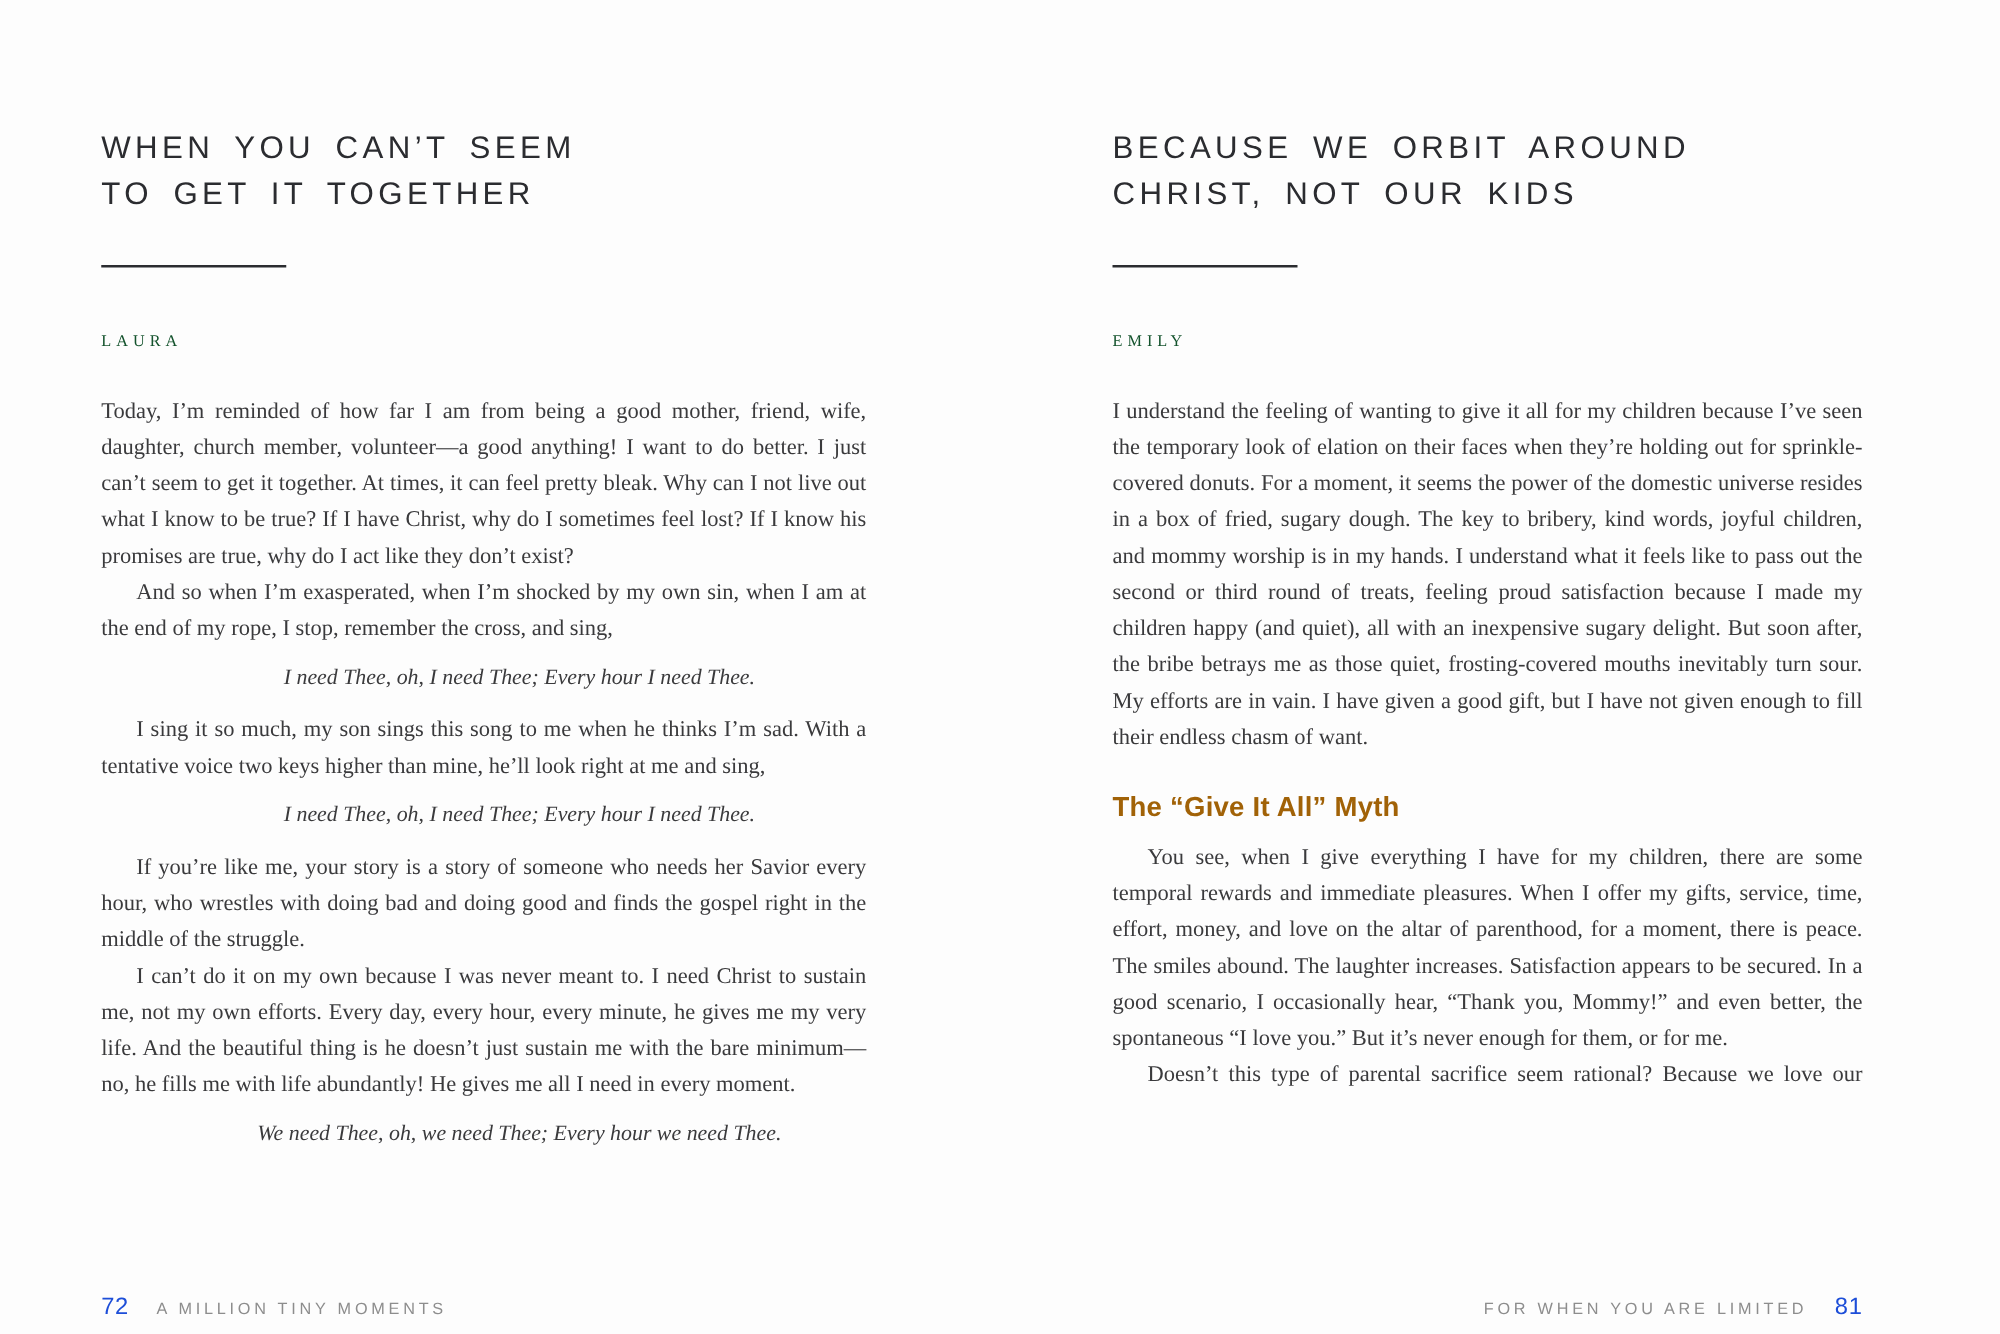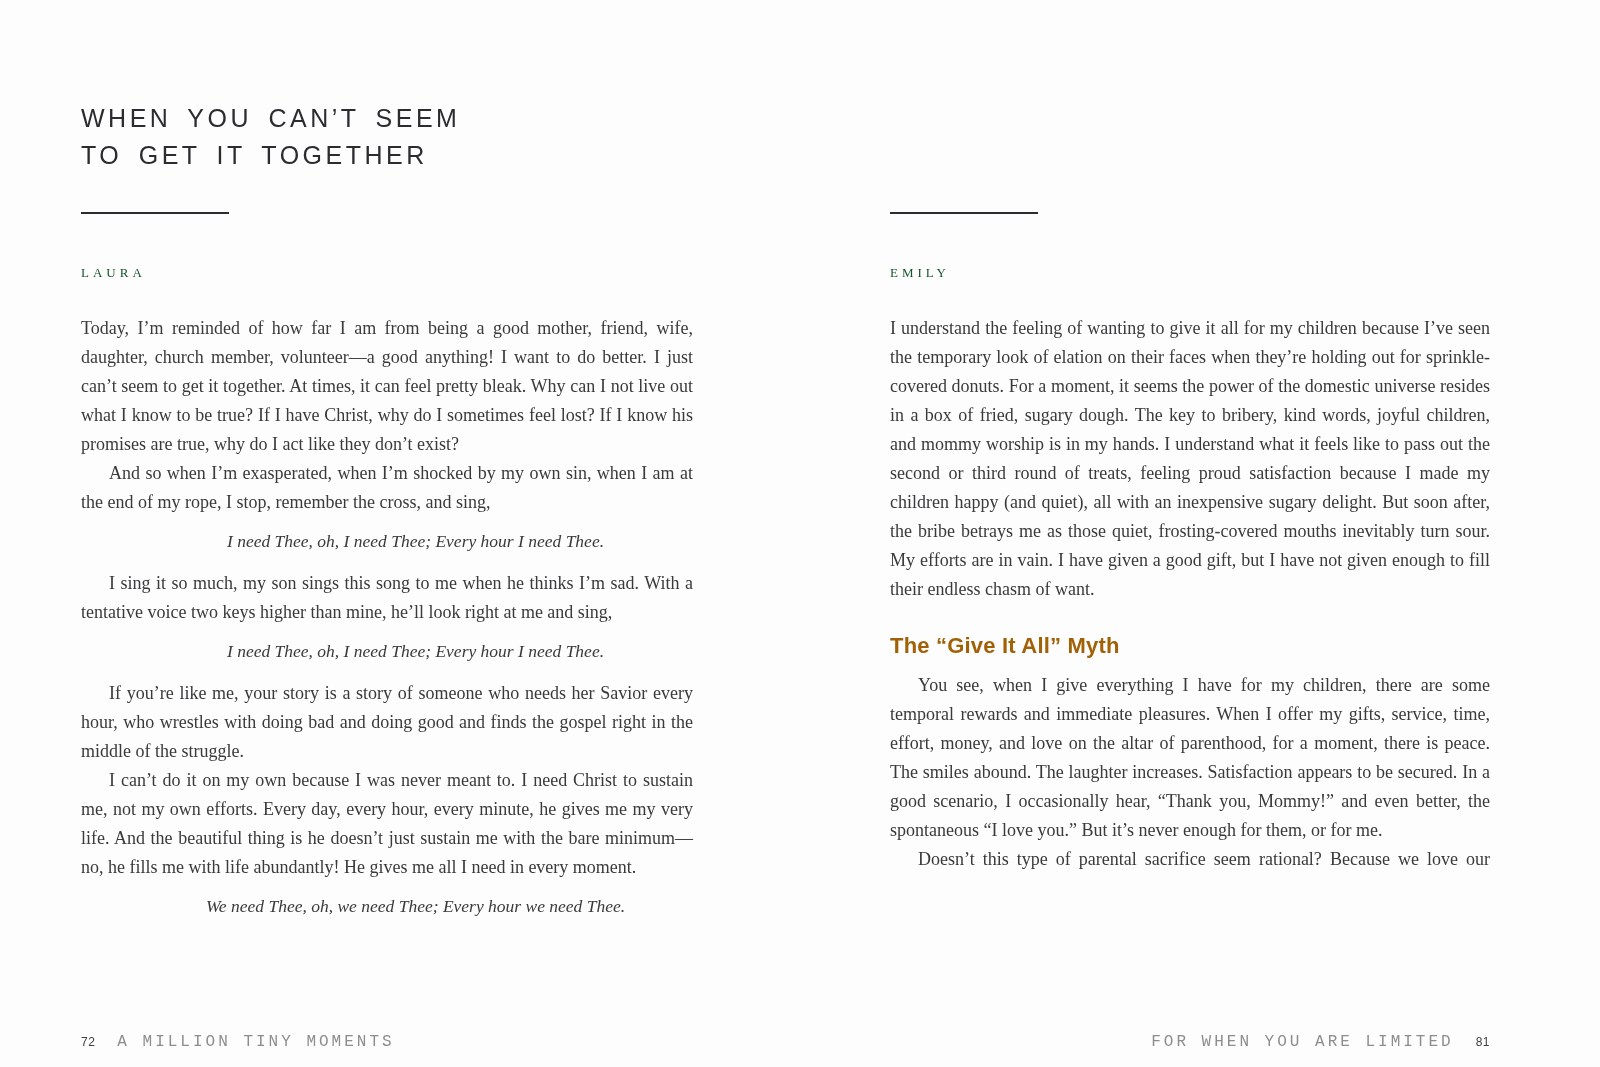--- a/index.html
+++ b/index.html
@@ -101,30 +101,29 @@
     top: 990px;
     left: 0;
     width: 100%;
     display: flex;
     align-items: baseline;
     gap: 22px;
     font-family: "Liberation Sans", sans-serif;
   }
   .footer.right-align { justify-content: flex-end; text-align: center; }
   .pagenum {
-    font-size: 12px;
-    color: #404040;
+    font-size: 19px;
+    color: #1d4ed8;
     letter-spacing: 0.5px;
     margin-top: 45px;
   }
   .running {
-    font-size: 16px;
+    font-size: 13px;
     letter-spacing: 3px;
     color: #8d8d8d;
-    font-family: Liberation Mono, monospace;
   }
 </style>
 </head>
 <body>
 
 <div class="spread">
 
   <section class="page left">
     <h1 class="chapter-title">
       <span class="tline">WHEN YOU CAN’T SEEM</span>
@@ -144,20 +143,24 @@
       <p class="quote">We need Thee, oh, we need Thee; Every hour we need Thee.</p>
     </div>
 
     <div class="footer">
       <span class="pagenum">72</span>
       <span class="running">A MILLION TINY MOMENTS</span>
     </div>
   </section>
 
   <section class="page right">
+    <h1 class="chapter-title">
+      <span class="tline">BECAUSE WE ORBIT AROUND</span>
+      <span class="tline">CHRIST, NOT OUR KIDS</span>
+    </h1>
     <div class="title-rule"></div>
     <div class="author">EMILY</div>
 
     <div class="body">
       <p class="para">I understand the feeling of wanting to give it all for my children because I’ve seen the temporary look of elation on their faces when they’re holding out for sprinkle-covered donuts. For a moment, it seems the power of the domestic universe resides in a box of fried, sugary dough. The key to bribery, kind words, joyful children, and mommy worship is in my hands. I understand what it feels like to pass out the second or third round of treats, feeling proud satisfaction because I made my children happy (and quiet), all with an inexpensive sugary delight. But soon after, the bribe betrays me as those quiet, frosting-covered mouths inevitably turn sour. My efforts are in vain. I have given a good gift, but I have not given enough to fill their endless chasm of want.</p>
       <h2 class="section-heading">The “Give It All” Myth</h2>
       <p class="para indent">You see, when I give everything I have for my children, there are some temporal rewards and immediate pleasures. When I offer my gifts, service, time, effort, money, and love on the altar of parenthood, for a moment, there is peace. The smiles abound. The laughter increases. Satisfaction appears to be secured. In a good scenario, I occasionally hear, “Thank you, Mommy!” and even better, the spontaneous “I love you.” But it’s never enough for them, or for me.</p>
       <p class="para indent fill-last">Doesn’t this type of parental sacrifice seem rational? Because we love our</p>
     </div>
 

